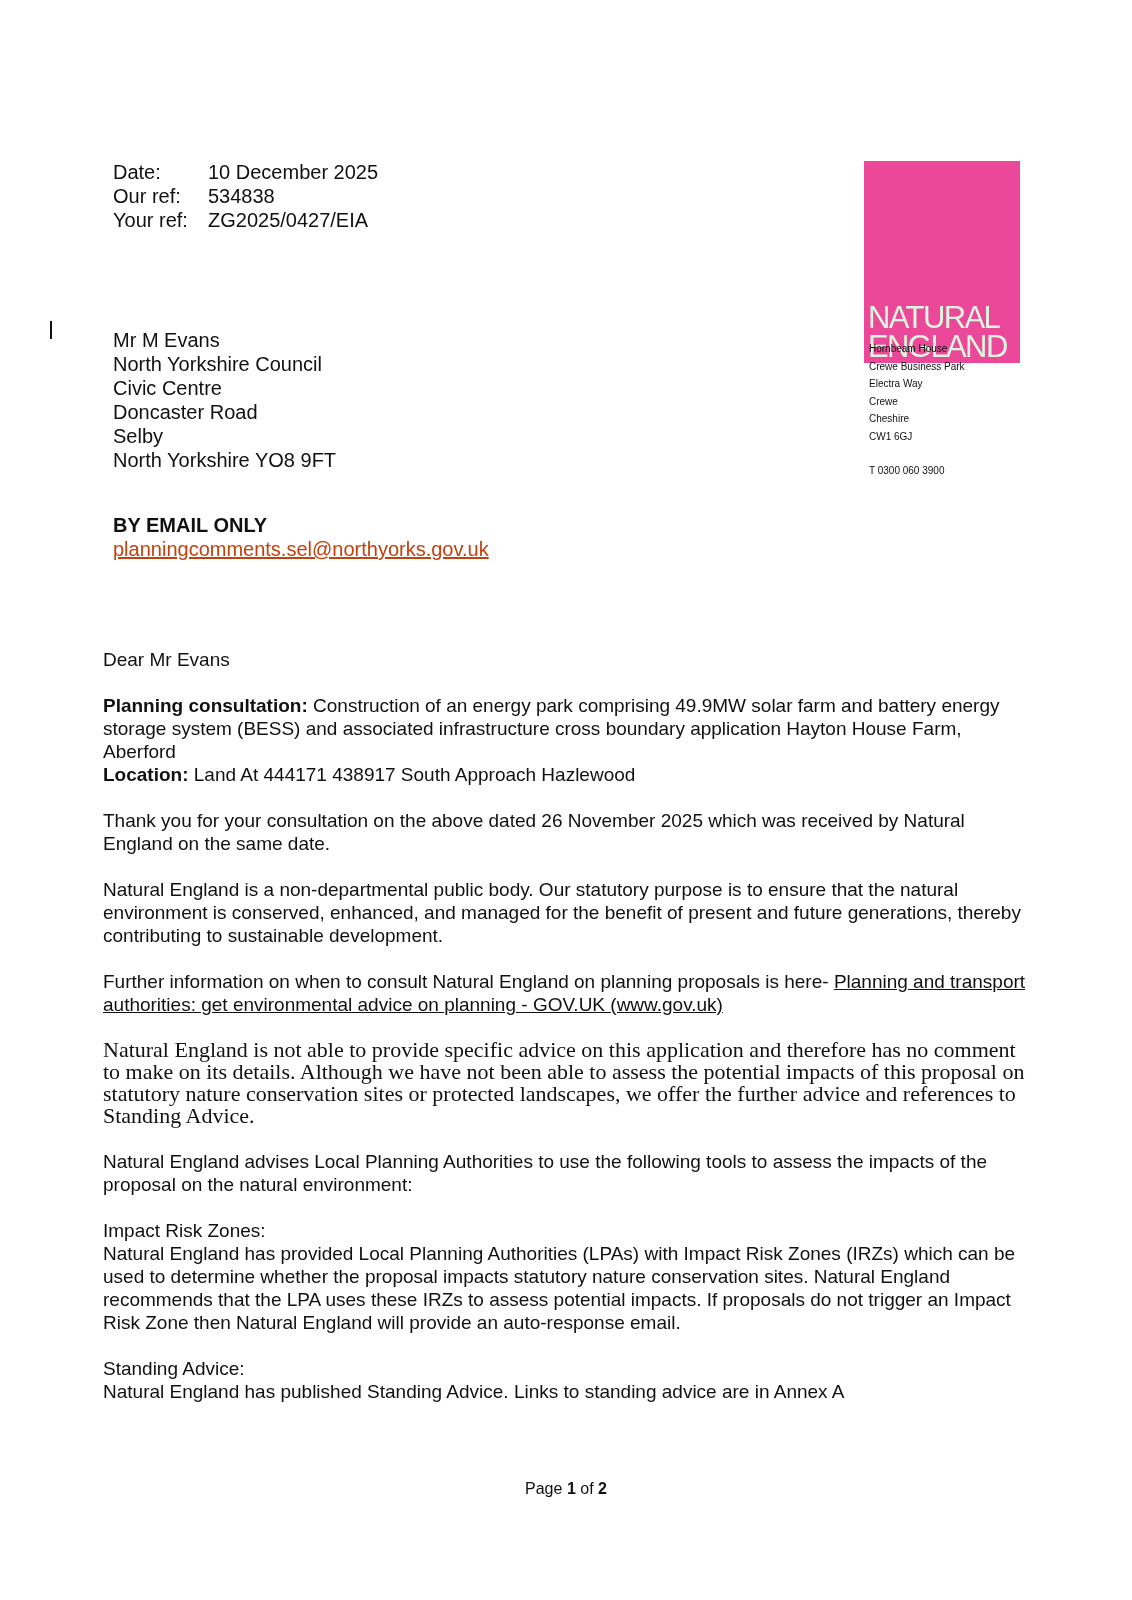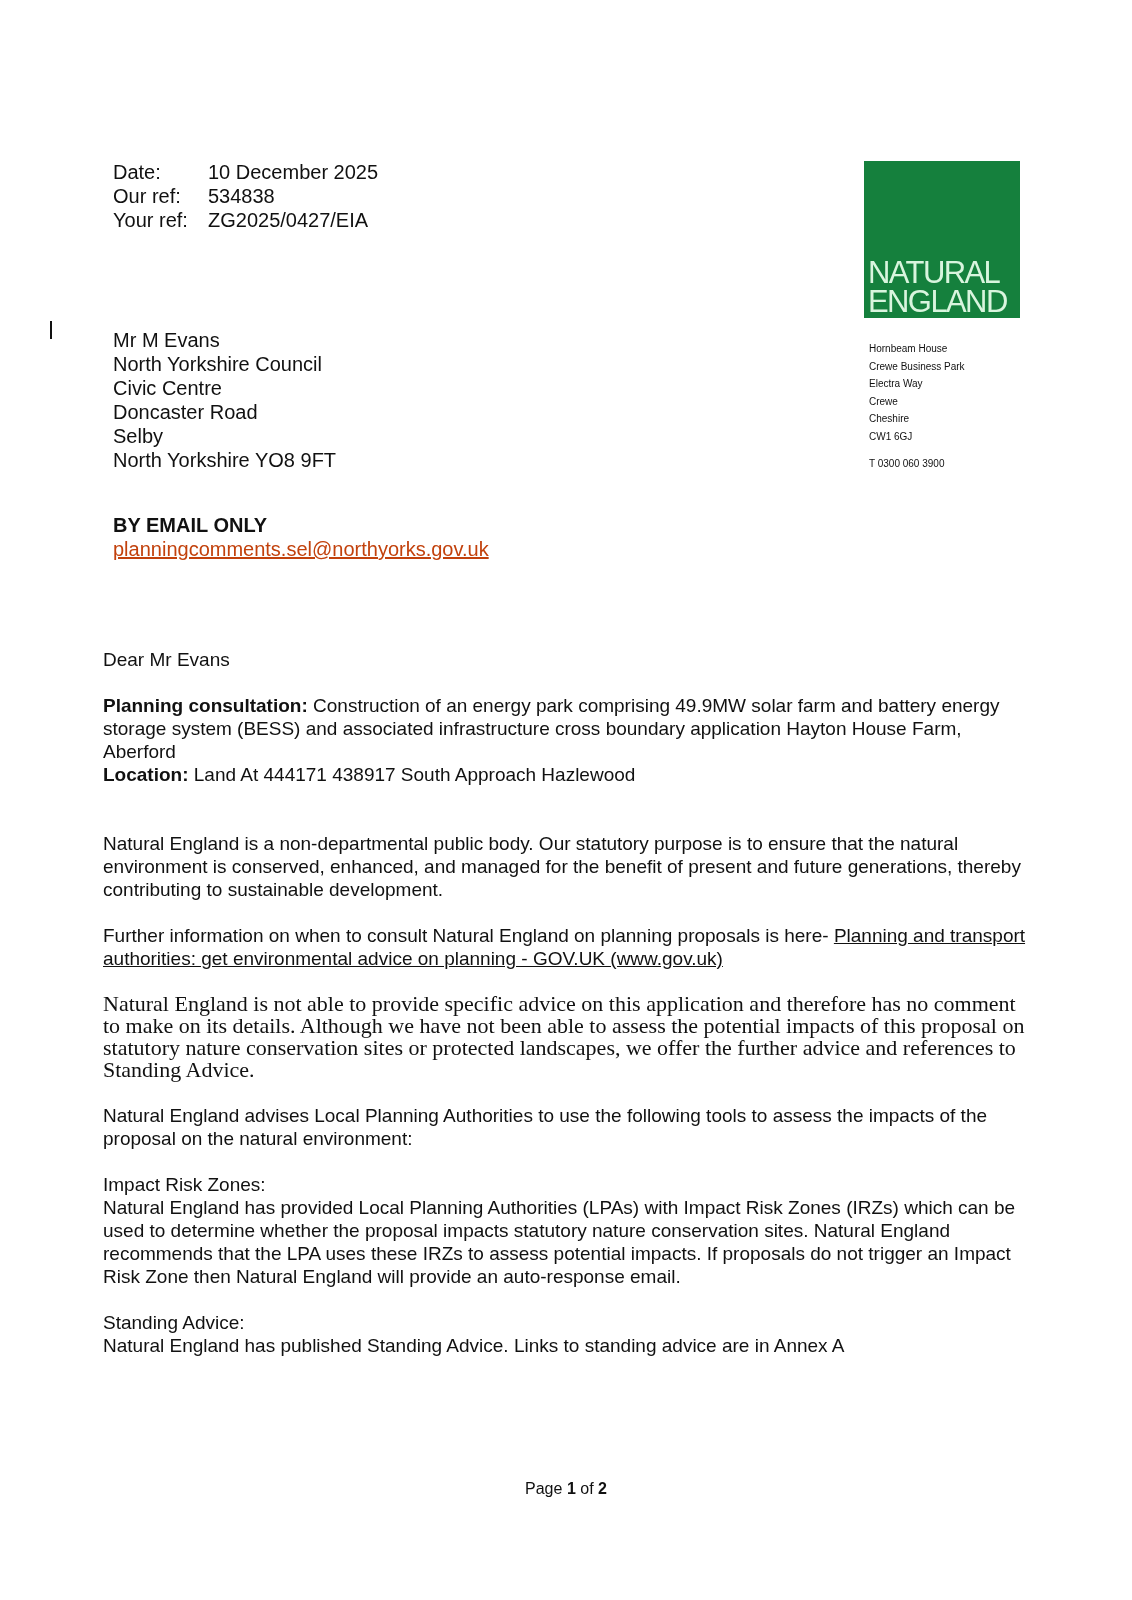--- a/index.html
+++ b/index.html
@@ -11,30 +11,30 @@
     .t20 { font-size: 20px; line-height: 24px; }
     .t19 { font-size: 19px; line-height: 23px; }
 
     
     #refs { left: 113px; top: 160px; }
     #refs .row { display: flex; }
     #refs .k { width: 95px; }
 
     
     #logo {
-      left: 864px; top: 161px; width: 156px; height: 157px;
-      background: #15803d; box-sizing: border-box;
+      left: 864px; top: 161px; width: 156px; height: 202px;
+      background: #ec4899; box-sizing: border-box;
     }
     #logo .ltext {
       position: absolute; left: 4px; bottom: 2px;
       color: #d9f5de; font-size: 31px; line-height: 29px;
       letter-spacing: -1.6px; font-family: "Liberation Sans", sans-serif;
     }
     #sender { left: 869px; top: 340px; font-size: 10px; line-height: 17.5px; }
-    #sender .phone { margin-top: 10px; }
+    #sender .phone { margin-top: 17px; }
 
     #cursor { left: 50px; top: 321px; width: 2px; height: 18px; background: #111; }
 
     #recipient { left: 113px; top: 328px; }
     #byemail { left: 113px; top: 513px; }
     #byemail .b { font-weight: bold; }
     #byemail a { color: #c2410c; text-decoration: underline; }
 
     #body { left: 103px; top: 648px; width: 930px; }
     #body p { margin: 0; }
@@ -100,20 +100,21 @@
 <div id="body" class="abs t19">
   <p>Dear Mr Evans</p>
   <div class="gap"></div>
   <p>
     <span class="bold">Planning consultation:</span><span> Construction of an energy park comprising 49.9MW solar farm and battery energy storage system (BESS) and associated infrastructure cross boundary application Hayton House Farm, Aberford</span>
   </p>
   <p>
     <span class="bold">Location:</span><span> Land At 444171 438917 South Approach Hazlewood</span>
   </p>
   <div class="gap"></div>
+  <p>Thank you for your consultation on the above dated 26 November 2025 which was received by Natural England on the same date.</p>
   <div class="gap"></div>
   <p>Natural England is a non-departmental public body. Our statutory purpose is to ensure that the natural environment is conserved, enhanced, and managed for the benefit of present and future generations, thereby contributing to sustainable development.</p>
   <div class="gap"></div>
   <p>
     <span>Further information on when to consult Natural England on planning proposals is here- </span><a class="link-u">Planning and transport authorities: get environmental advice on planning - GOV.UK (www.gov.uk)</a>
   </p>
   <div class="gap"></div>
   <p style="font-size:22px;line-height:22px;font-family:Liberation Serif, serif;">Natural England is not able to provide specific advice on this application and therefore has no comment to make on its details. Although we have not been able to assess the potential impacts of this proposal on statutory nature conservation sites or protected landscapes, we offer the further advice and references to Standing Advice.</p>
   <div class="gap"></div>
   <p>Natural England advises Local Planning Authorities to use the following tools to assess the impacts of the proposal on the natural environment:</p>

